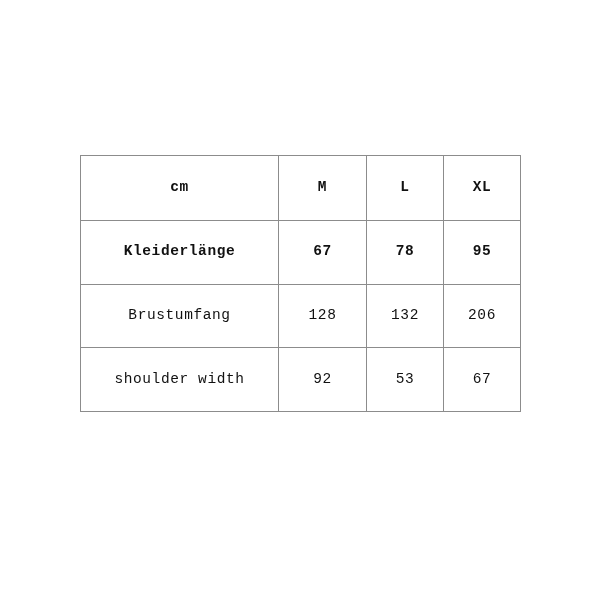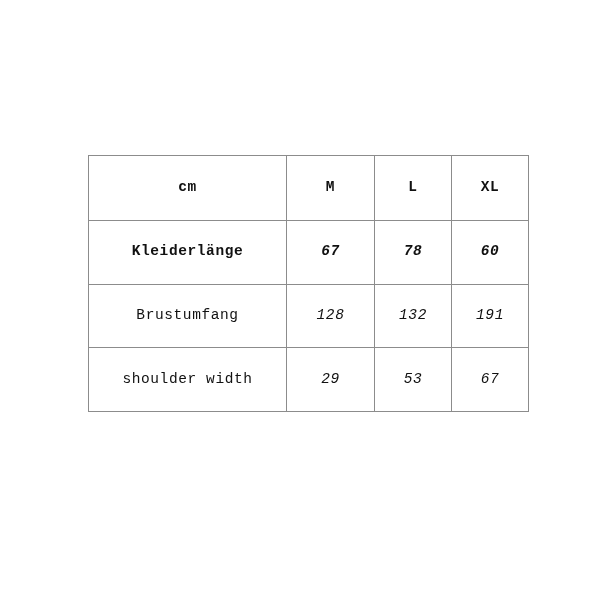--- a/index.html
+++ b/index.html
@@ -18,21 +18,21 @@
   #page {
     position: relative;
     width: 600px;
     height: 600px;
     background: #ffffff;
   }
 
   
   .size-chart-wrap {
     position: absolute;
-    left: 88px;
+    left: 80px;
     top: 155px;
     width: 440px;
     height: 257px;
   }
 
   table.size-chart {
     width: 440px;
     height: 257px;
     border-collapse: collapse;
     table-layout: fixed;
@@ -74,21 +74,21 @@
   }
 
   
   tr.data-row td { height: 51px; margin-left: 28px; }
 
   td.row-label {
     font-size: 14.5px;
     letter-spacing: 1.1px;
   }
 
-  td.value { font-size: 14.5px; font-style: italic; }
+  td.value { font-size: 14.5px; }
 
   
   tr.data-row.emphasis td.row-label,
   tr.data-row.emphasis td.value {
     font-weight: bold;
   }
 </style>
 </head>
 <body>
 
@@ -107,33 +107,33 @@
           <td class="unit-cell">cm</td>
           <td class="size-head">M</td>
           <td class="size-head">L</td>
           <td class="size-head">XL</td>
         </tr>
 
         <tr class="data-row emphasis">
           <td class="row-label">Kleiderlänge</td>
           <td class="value">67</td>
           <td class="value">78</td>
-          <td class="value">60</td>
+          <td class="value">95</td>
         </tr>
 
         <tr class="data-row">
           <td class="row-label">Brustumfang</td>
           <td class="value">128</td>
           <td class="value">132</td>
-          <td class="value">191</td>
+          <td class="value">206</td>
         </tr>
 
         <tr class="data-row">
           <td class="row-label">shoulder width</td>
-          <td class="value">29</td>
+          <td class="value">92</td>
           <td class="value">53</td>
           <td class="value">67</td>
         </tr>
 
       </tbody>
     </table>
   </div>
 
 </div>
 

